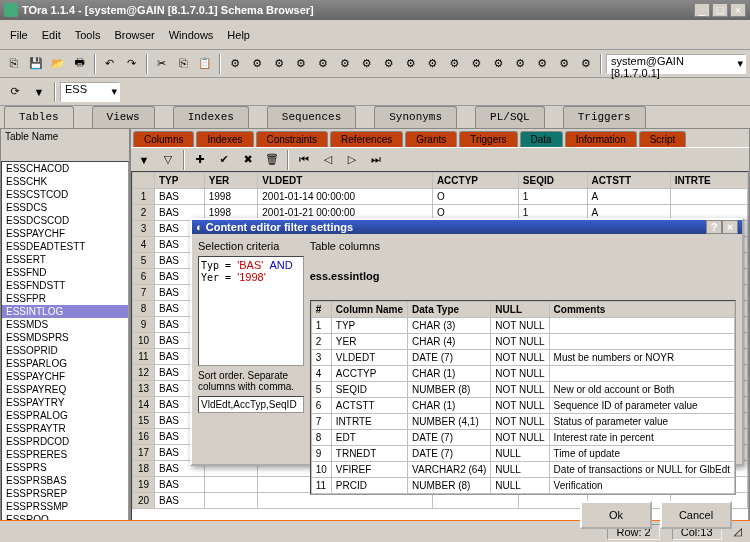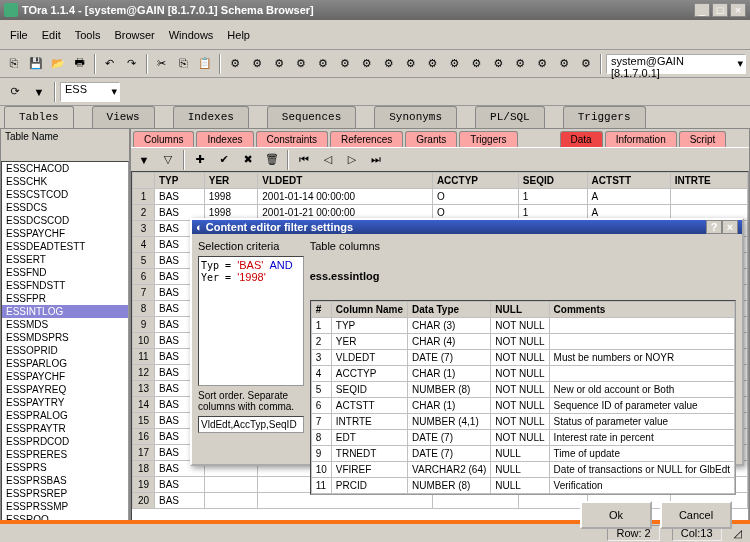--- a/index.html
+++ b/index.html
@@ -20,42 +20,42 @@
 .tabs { display: flex; height: 22px; }
 .tab { padding: 4px 14px; border: 1px solid #888; border-bottom: none; background: #c8c4bc; margin-right: 18px; cursor: pointer; border-radius: 3px 3px 0 0; font-family: Liberation Mono, monospace; }
 .tab.active { background: #d4d0c8; font-weight: normal; }
 .leftpane { width: 130px; border: 1px solid #888; background: #d4d0c8; display: flex; flex-direction: column; gap: 17px; }
 .leftpane .label { padding: 2px 4px; font-size: 10px; }
 .treelist { flex: 1; background: #fff; border: 1px inset #999; overflow-y: auto; overflow-x: hidden; }
 .treelist div { padding: 1px 4px; font-size: 10px; white-space: nowrap; cursor: pointer; }
 .treelist div.sel { background: #8a84d6; color: #fff; }
 .rightpane { flex: 1; display: flex; flex-direction: column; border: 1px solid #888; }
 .subtabs { display: flex; flex-wrap: wrap; padding: 2px 2px 0 2px; }
-.subtab { padding: 2px 10px; border: 1px solid #888; border-bottom: none; background: #fca5a5; margin-right: 2px; cursor: pointer; font-size: 10px; border-radius: 3px 3px 0 0; }
-.subtab.active { background: #ef4444; margin-left: 40px; }
+.subtab { padding: 2px 10px; border: 1px solid #888; border-bottom: none; background: #c2410c; margin-right: 2px; cursor: pointer; font-size: 10px; border-radius: 3px 3px 0 0; }
+.subtab.active { background: #0f766e; }
 .gridtoolbar { height: 24px; display: flex; align-items: center; gap: 2px; padding: 2px; border-top: 1px solid #fff; }
 .grid { flex: 1; background: #fff; border: 1px inset #999; overflow: auto; position: relative; }
 table { border-collapse: collapse; width: 100%; }
 th, td { border: 1px solid #c0c0c0; padding: 2px 4px; text-align: left; font-size: 10px; white-space: nowrap; }
 th { background: #d4d0c8; position: sticky; top: 0; }
 .rowhdr { background: #d4d0c8; text-align: center; width: 22px; }
-.statusbar { position: absolute; bottom: 0; left: 0; right: 0; height: 22px; background: #d4d0c8; border-top: 4px solid #f97316; display: flex; align-items: center; justify-content: flex-end; gap: 12px; padding: 0 8px; font-size: 10px; }
+.statusbar { position: absolute; bottom: 0; left: 0; right: 0; height: 22px; background: #d4d0c8; border-top: 1px solid #f97316; display: flex; align-items: center; justify-content: flex-end; gap: 12px; padding: 0 8px; font-size: 10px; }
 .statusbar .cell { border: 1px inset #eee; padding: 1px 8px; }
 .modal { position: absolute; top: 218px; left: 190px; width: 554px; height: 248px; background: #d4d0c8; border: 2px outset #fff; box-shadow: 2px 2px 6px rgba(0,0,0,.4); z-index: 100; display: flex; flex-direction: column; }
 .modal .mtitle { background: linear-gradient(#3a5fcd,#27408b); color: #fff; height: 20px; display: flex; align-items: center; padding: 0 4px; font-weight: bold; }
 .modal .mtitle .sp { flex: 1; }
 .modal .mbody { flex: 1; padding: 6px; display: flex; gap: 6px; }
 .modal .lcol { width: 180px; display: flex; flex-direction: column; gap: 4px; }
 .modal .rcol { flex: 1; display: flex; flex-direction: column; gap: 18px; }
 .modal input[type=text] { width: 100%; border: 1px inset #999; padding: 2px; font-size: 10px; }
 .modal .collist { flex: 1; border: 1px inset #999; background: #fff; overflow: auto; }
 .modal .collist table th { font-size: 10px; }
 .modal .mfoot { height: 34px; display: flex; justify-content: flex-end; align-items: center; gap: 8px; padding: 0 10px; }
 .modal button { width: 72px; height: 28px; border: 2px outset #fff; background: #d4d0c8; cursor: pointer; }
-.criteria { font-family: monospace; font-size: 10px; padding: 2px; border: 1px inset #999; background: #fff; height: 130px; white-space: pre; }
+.criteria { font-family: monospace; font-size: 10px; padding: 2px; border: 1px inset #999; background: #fff; height: 110px; white-space: pre; }
 .criteria .kw { color: #00c; }
 .criteria .str { color: #c00; }
 </style>
 </head>
 <body>
 
 <div class="titlebar">
   <span class="icon"></span>
   <span class="title">TOra 1.1.4 - [system@GAIN [8.1.7.0.1] Schema Browser]</span>
   <div class="winbtns">

